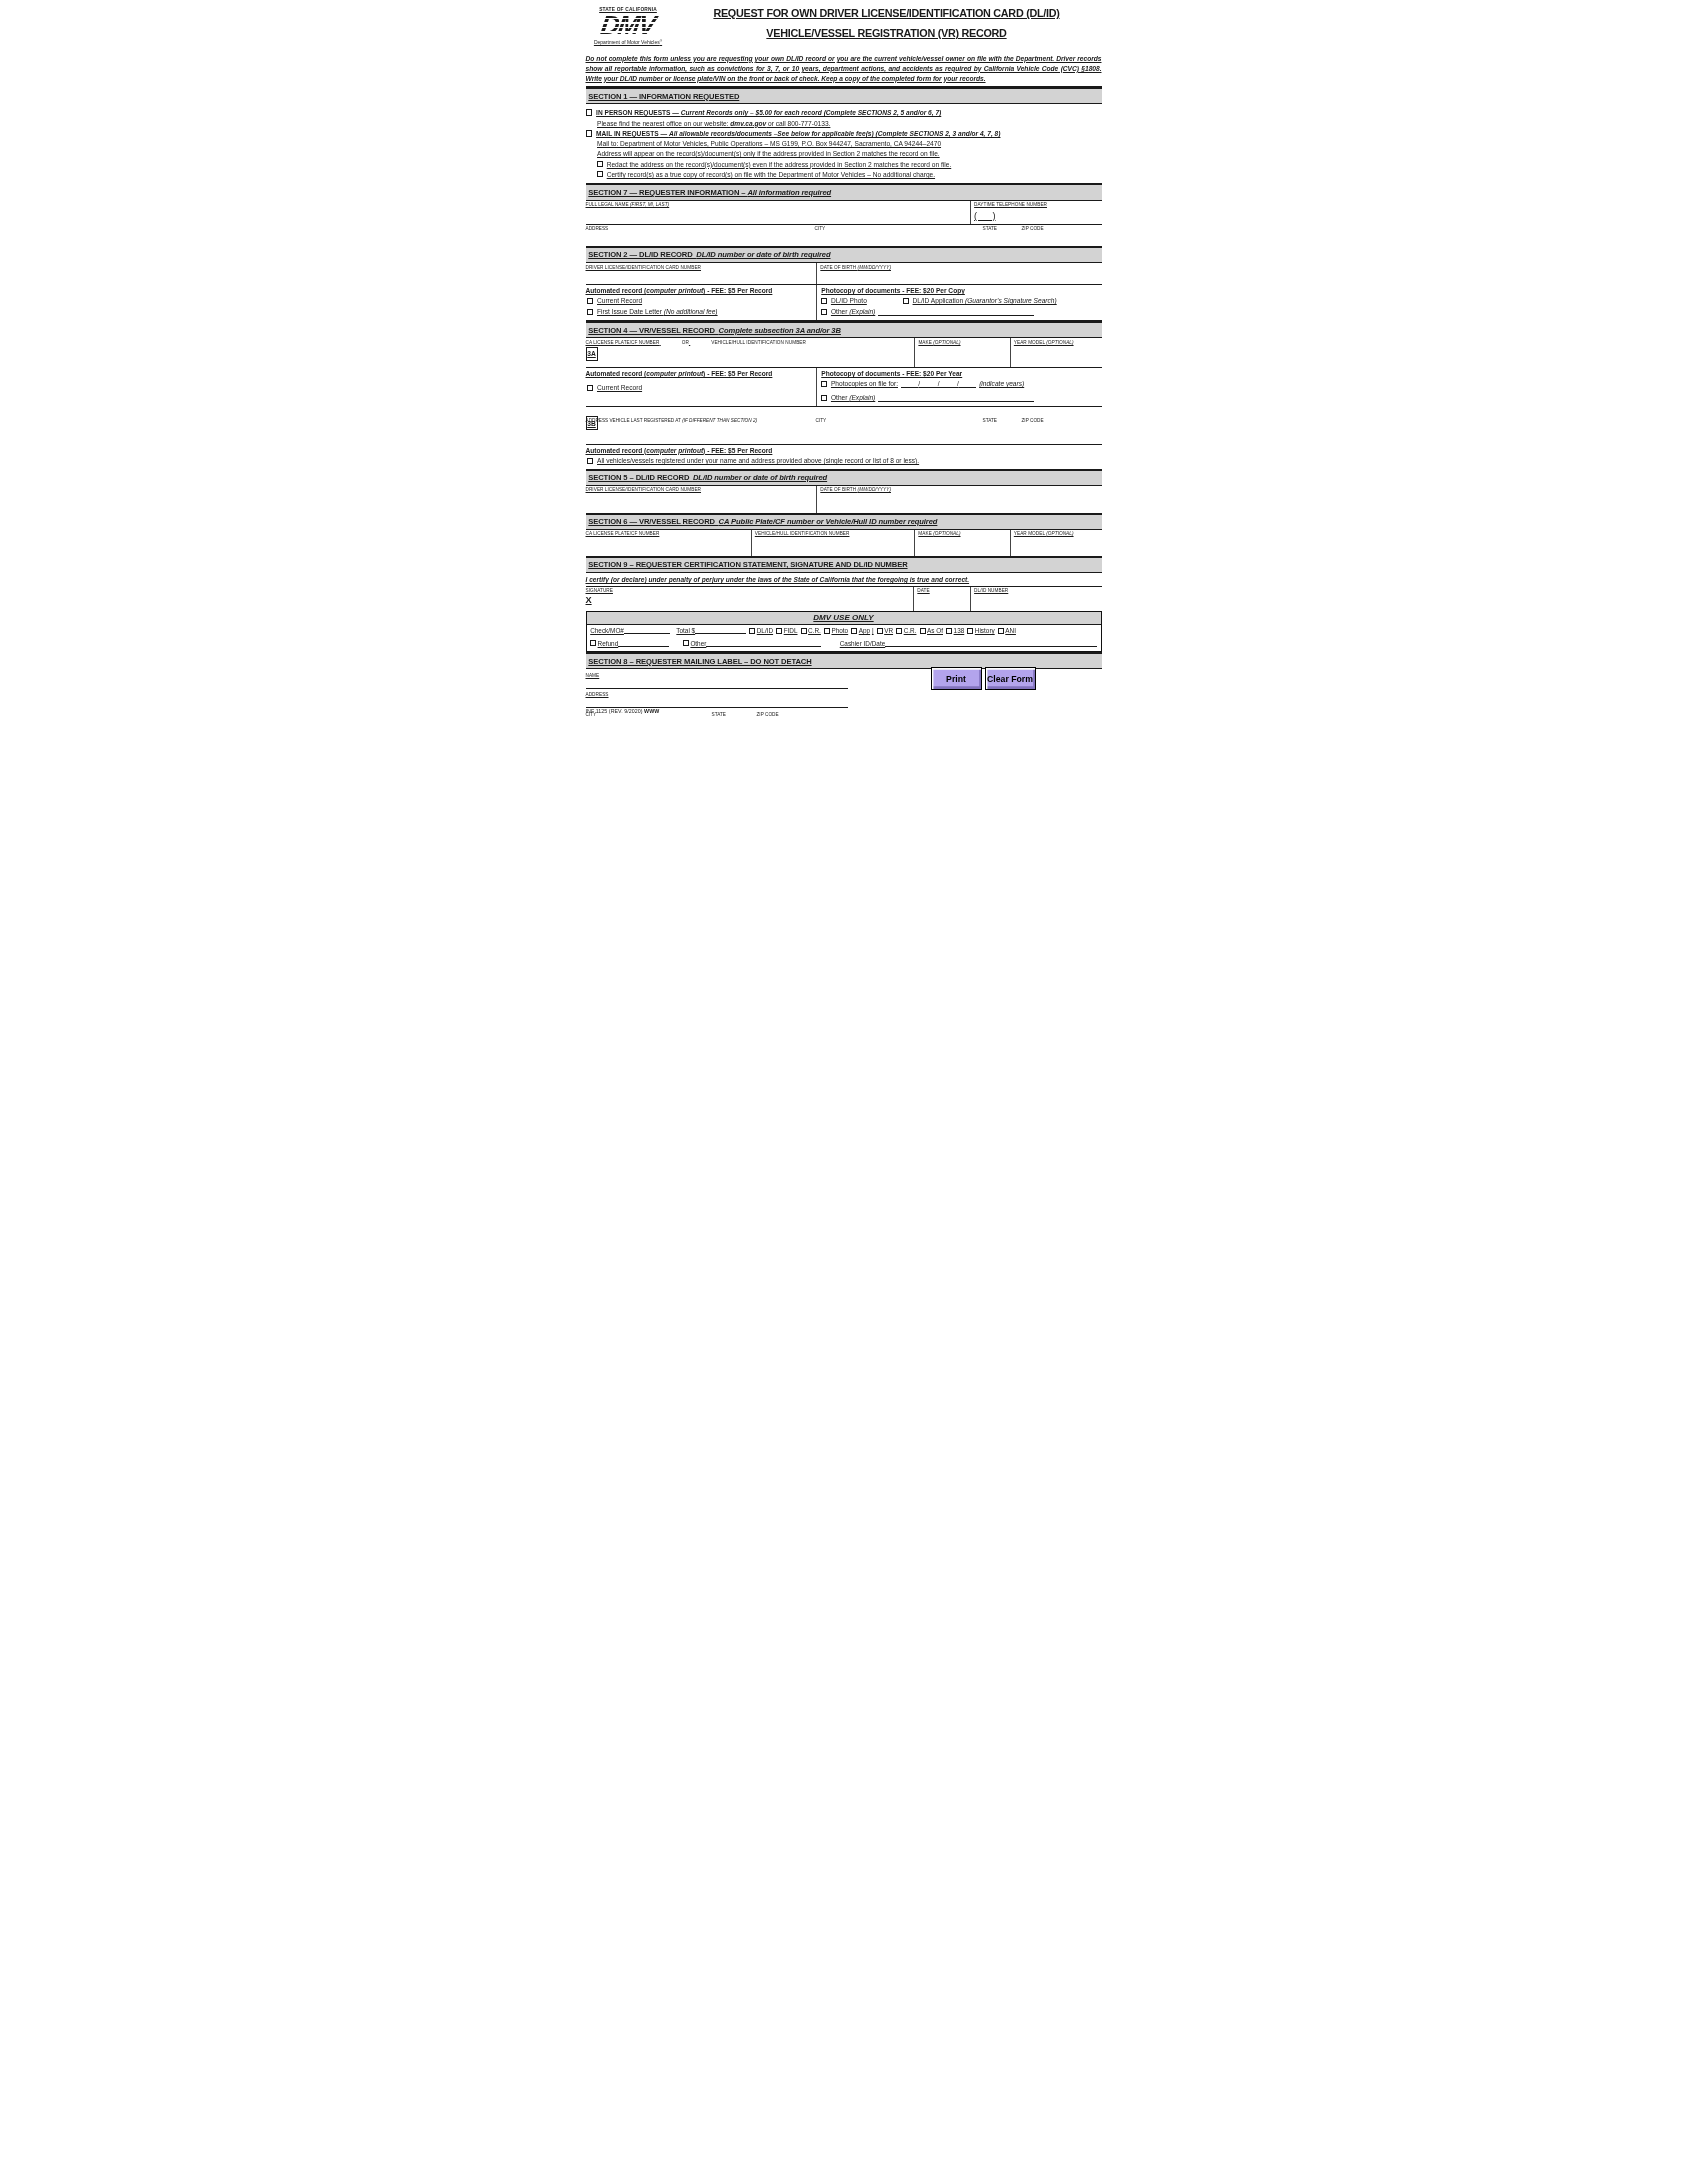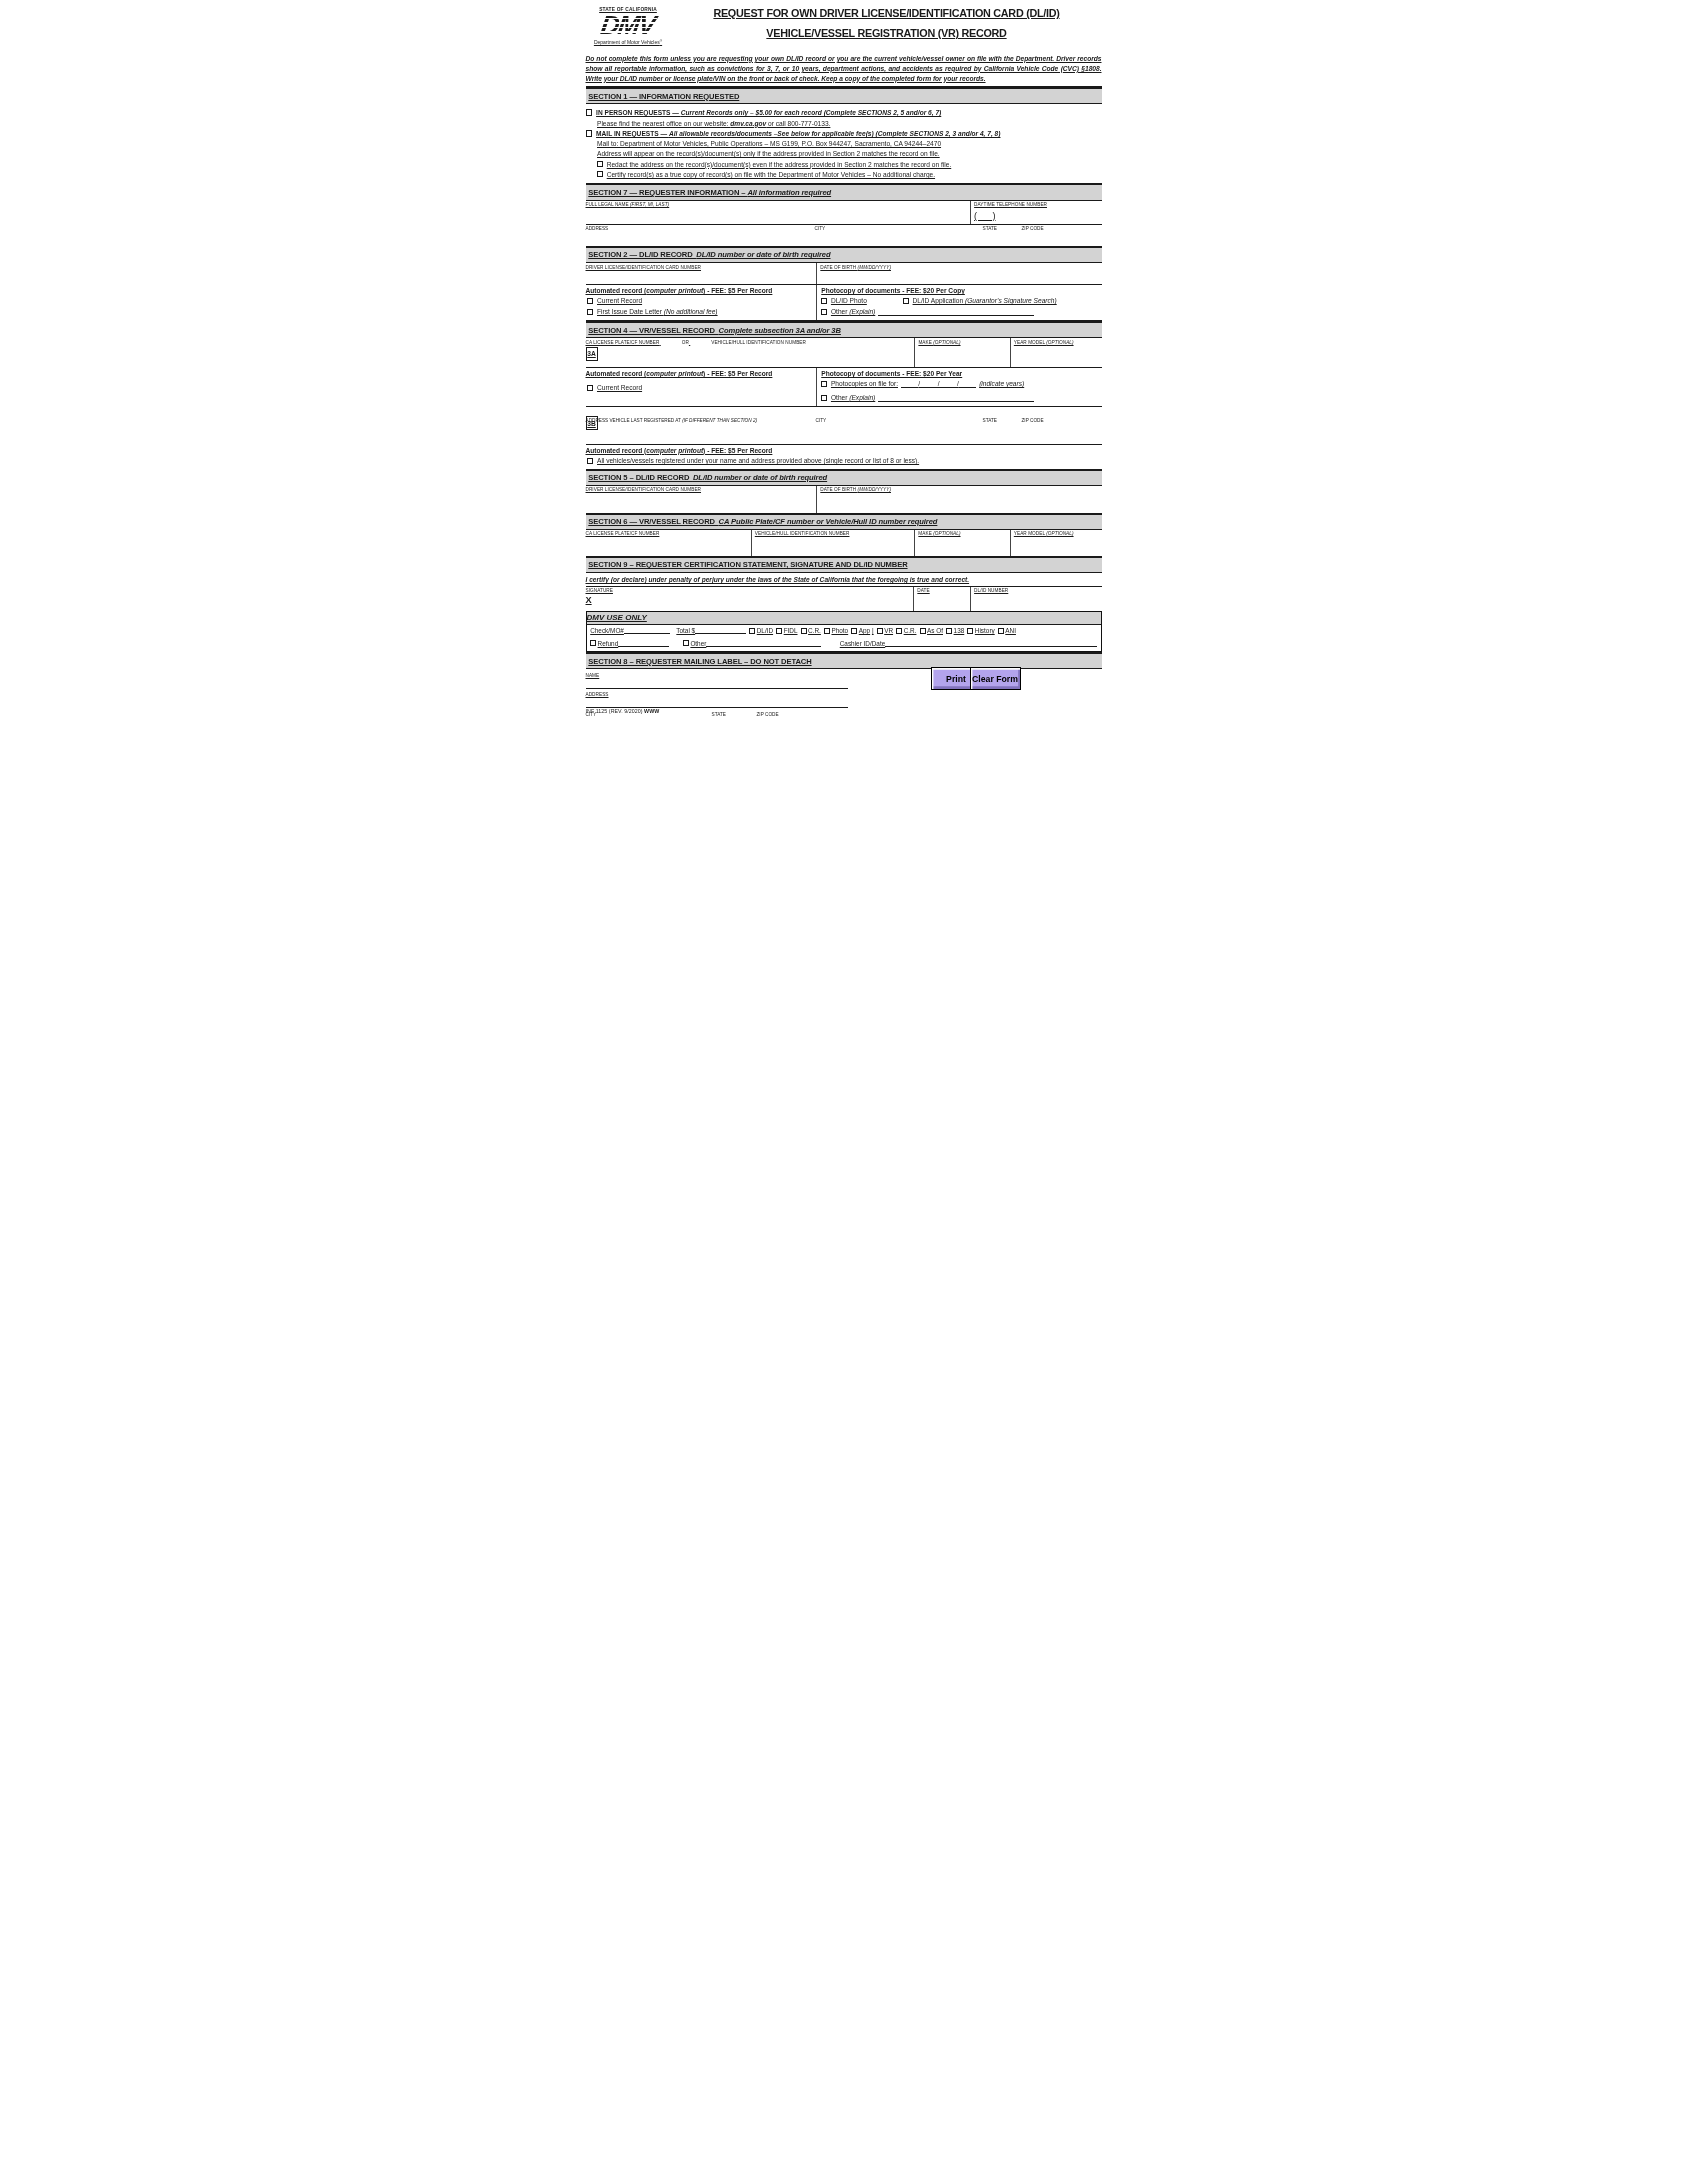--- a/index.html
+++ b/index.html
@@ -78,21 +78,21 @@
     display: flex; align-items: center; justify-content: center;
     font-weight: bold; font-size: 6.7px;
   }
   .sp { display: inline-block; }
   
   .sigrow { display: flex; border-top: 1.4px solid #1a1a1a; }
   .sigX { font-size: 9.2px; font-weight: bold; margin-top: 1.4px; }
   
   .dmvbox { border: 1.8px solid #111; margin-top: 0; }
   .dmvh {
-    background: var(--hdrbg, #d3d3d3); text-align: left;
+    background: var(--hdrbg, #d3d3d3); text-align: center;
     font-weight: bold; font-style: italic; font-size: 8px;
     padding: 1.4px 0 1.8px; border-bottom: 1.1px solid #1a1a1a;
   }
   .dmvb { padding: 2.3px 3.7px 4.6px; font-size: 6.4px; }
   .dmvr { display: flex; align-items: flex-end; }
   .dmvitem { display: flex; align-items: center; margin-left: 3.2px; white-space: nowrap; }
   .dmvitem .cb { margin-right: 1.4px; margin-top: 0; }
   .sep { margin-left: 1.8px; font-size: 6.4px; }
   
   .s8row { margin-top: 2.3px; }
@@ -393,18 +393,18 @@
     <div class="s8line"></div>
   </div>
   <div class="s8row relrow" style="height:20px;">
     <span class="al" style="left:0;">CITY</span>
     <span class="al" style="left:126px;">STATE</span>
     <span class="al" style="left:171px;">ZIP CODE</span>
 
   </div>
 
   <button class="btn" style="left:368px; top:667px;">Print</button>
-  <button class="btn" style="left:407px; top:667px;">Clear Form</button>
+  <button class="btn" style="left:422px; top:667px;">Clear Form</button>
 
   <div class="footer"><span>INF 1125 (REV. 9/2020) </span><span class="b">WWW</span></div>
 
 </div>
 
 
 </body></html>

